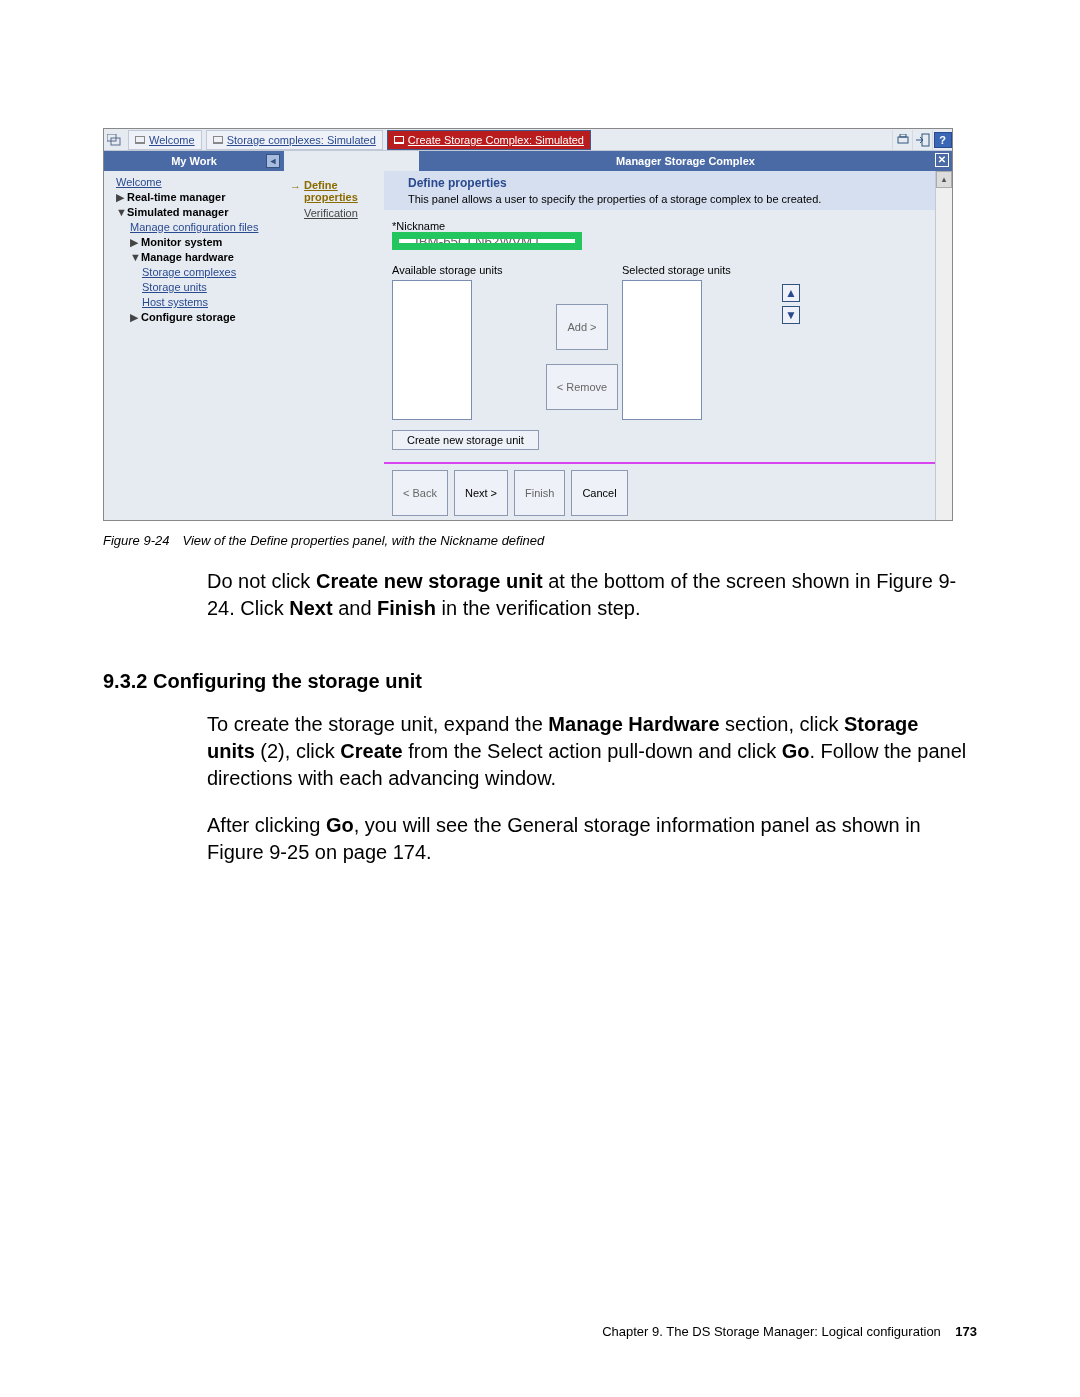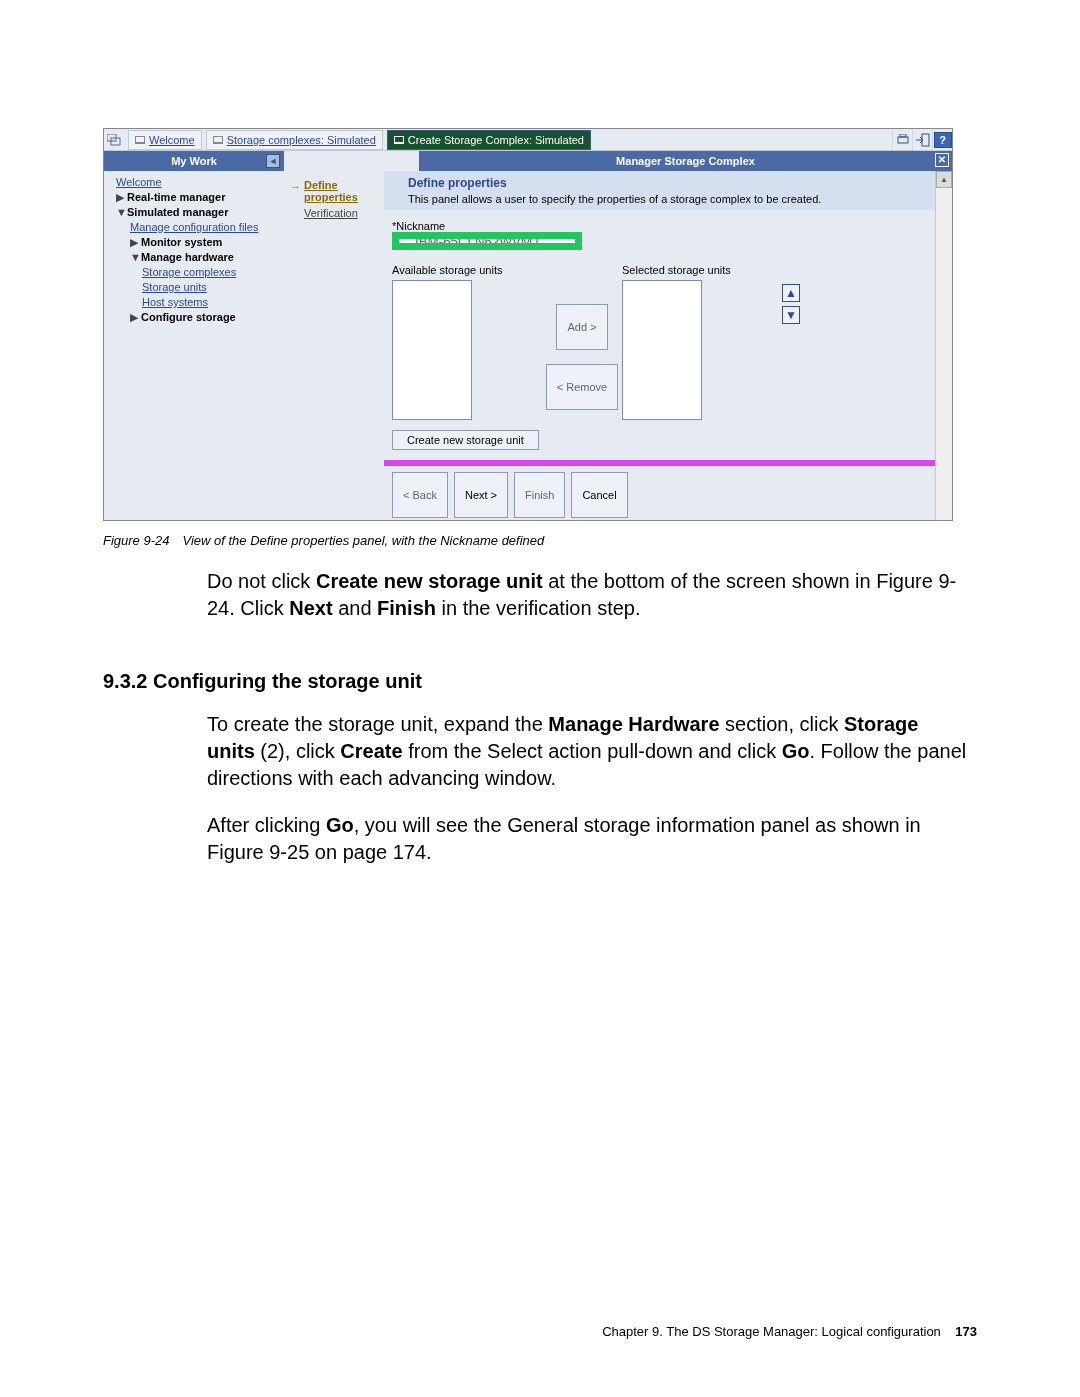--- a/index.html
+++ b/index.html
@@ -3,21 +3,21 @@
 <meta charset="utf-8">
 <style>
   * { box-sizing: border-box; margin: 0; padding: 0; }
   body { font-family: Arial, Helvetica, sans-serif; font-size: 13px; color: #000; background: #fff; width: 1080px; height: 1397px; position: relative; }
   .page { position: absolute; left: 103px; top: 128px; width: 880px; }
   .screenshot { border: 1px solid #888; background: #e6ebf2; width: 850px; height: 393px; font-family: Tahoma, Arial, sans-serif; font-size: 11px; overflow: hidden; }
   
   .toolbar { height: 22px; background: #e6ebf2; border-bottom: 1px solid #c2c9d6; display: flex; align-items: center; }
   .toolbar-icon { width: 20px; height: 20px; display: flex; align-items: center; justify-content: center; color: #5b6b8c; }
   .tab { height: 20px; border: 1px solid #c2c9d6; background: #eef1f7; padding: 0 6px; margin-left: 4px; display: flex; align-items: center; gap: 4px; }
-  .tab.active { background: #14532d; color: #fff; border-color: #3e5a8f; }
+  .tab.active { background: #b91c1c; color: #fff; border-color: #3e5a8f; text-decoration: underline; }
   .tab .pgicon { width: 10px; height: 8px; border: 1px solid #888; border-bottom-width: 2px; }
   .tab.active .pgicon { border-color: #fff; }
   .tab a { color: #2a4a90; text-decoration: underline; }
   .spacer { flex: 1; }
   .tbicon { width: 20px; height: 20px; display: flex; align-items: center; justify-content: center; border-left: 1px solid #d2d8e4; color: #33557f; }
   .help { background: #3a67b5; color: #fff; font-weight: bold; width: 18px; height: 16px; border: 1px solid #2a4a90; display: flex; align-items: center; justify-content: center; }
   
   .subheader { height: 20px; display: flex; }
   .sh-left { width: 180px; background: #4a6aa5; color: #fff; font-weight: bold; text-align: center; line-height: 20px; position: relative; }
   .sh-left .pin { position: absolute; right: 4px; top: 3px; width: 14px; height: 14px; background: #a8bce0; border: 1px solid #33527f; color: #33527f; font-size: 9px; line-height: 12px; text-align: center; }
@@ -42,21 +42,21 @@
   .form { padding: 10px 8px; font-size: 11px; color: #000; flex: 1; }
   .inp { width: 190px; height: 18px; border: 7px solid #22c55e; color: #666; padding: 1px 16px; background: #fff; display: block; }
   .dual { margin-top: 14px; display: flex; align-items: flex-start; gap: 0; }
   .listcol { width: 150px; }
   .listbox { width: 80px; height: 140px; border: 1px solid #7a8fb0; background: #fff; margin-top: 4px; }
   .midbtns { width: 80px; padding-top: 40px; display: flex; flex-direction: column; gap: 14px; align-items: center; }
   .btn { border: 1px solid #8b99b2; background: #eef1f7; color: #666; padding: 16px 10px; font-size: 11px; font-family: inherit; cursor: default; }
   .btn.enabled { color: #000; }
   .arrowbtns { margin-left: 10px; padding-top: 20px; display: flex; flex-direction: column; gap: 4px; }
   .sq { width: 18px; height: 18px; border: 1px solid #33527f; background: #eef1f7; color: #2a4a90; font-size: 12px; line-height: 16px; text-align: center; }
-  .footer-btns { border-top: 6px solid #d946ef; padding: 6px 8px; display: flex; gap: 6px; background: #e6ebf2; }
+  .footer-btns { border-top: 2px solid #d946ef; padding: 6px 8px; display: flex; gap: 6px; background: #e6ebf2; }
   .scrollbar { width: 17px; background: #efefef; border-left: 1px solid #c2c9d6; position: relative; }
   .scrollbar .up { position: absolute; top: 0; left: 0; right: 0; height: 17px; background: #dcdcdc; border: 1px solid #aaa; text-align: center; font-size: 9px; line-height: 15px; color: #555; }
   
   .caption { font-style: italic; font-size: 13px; margin-top: 12px; }
   .para { font-size: 20px; line-height: 1.35; margin-top: 20px; width: 760px; margin-left: 104px; }
   .heading { font-size: 20px; font-weight: bold; margin-top: 48px; margin-bottom: 18px; }
   .page-footer { position: absolute; bottom: 58px; right: 103px; font-size: 13px; }
   .page-footer b { font-weight: bold; }
 </style>
 </head>

